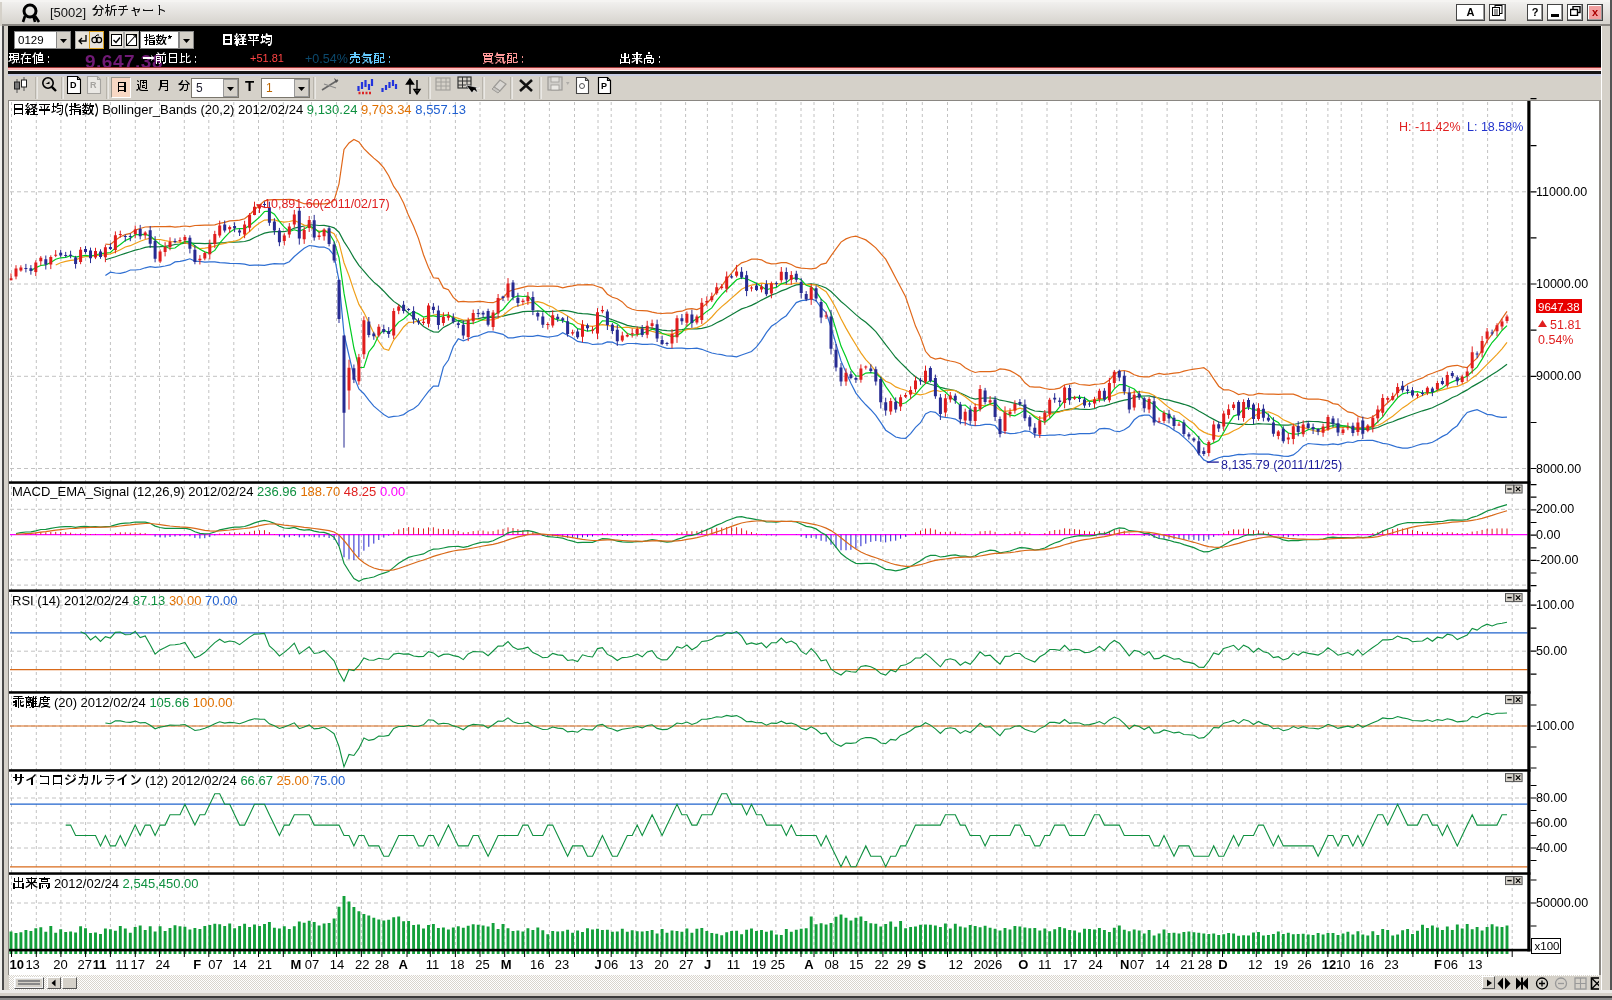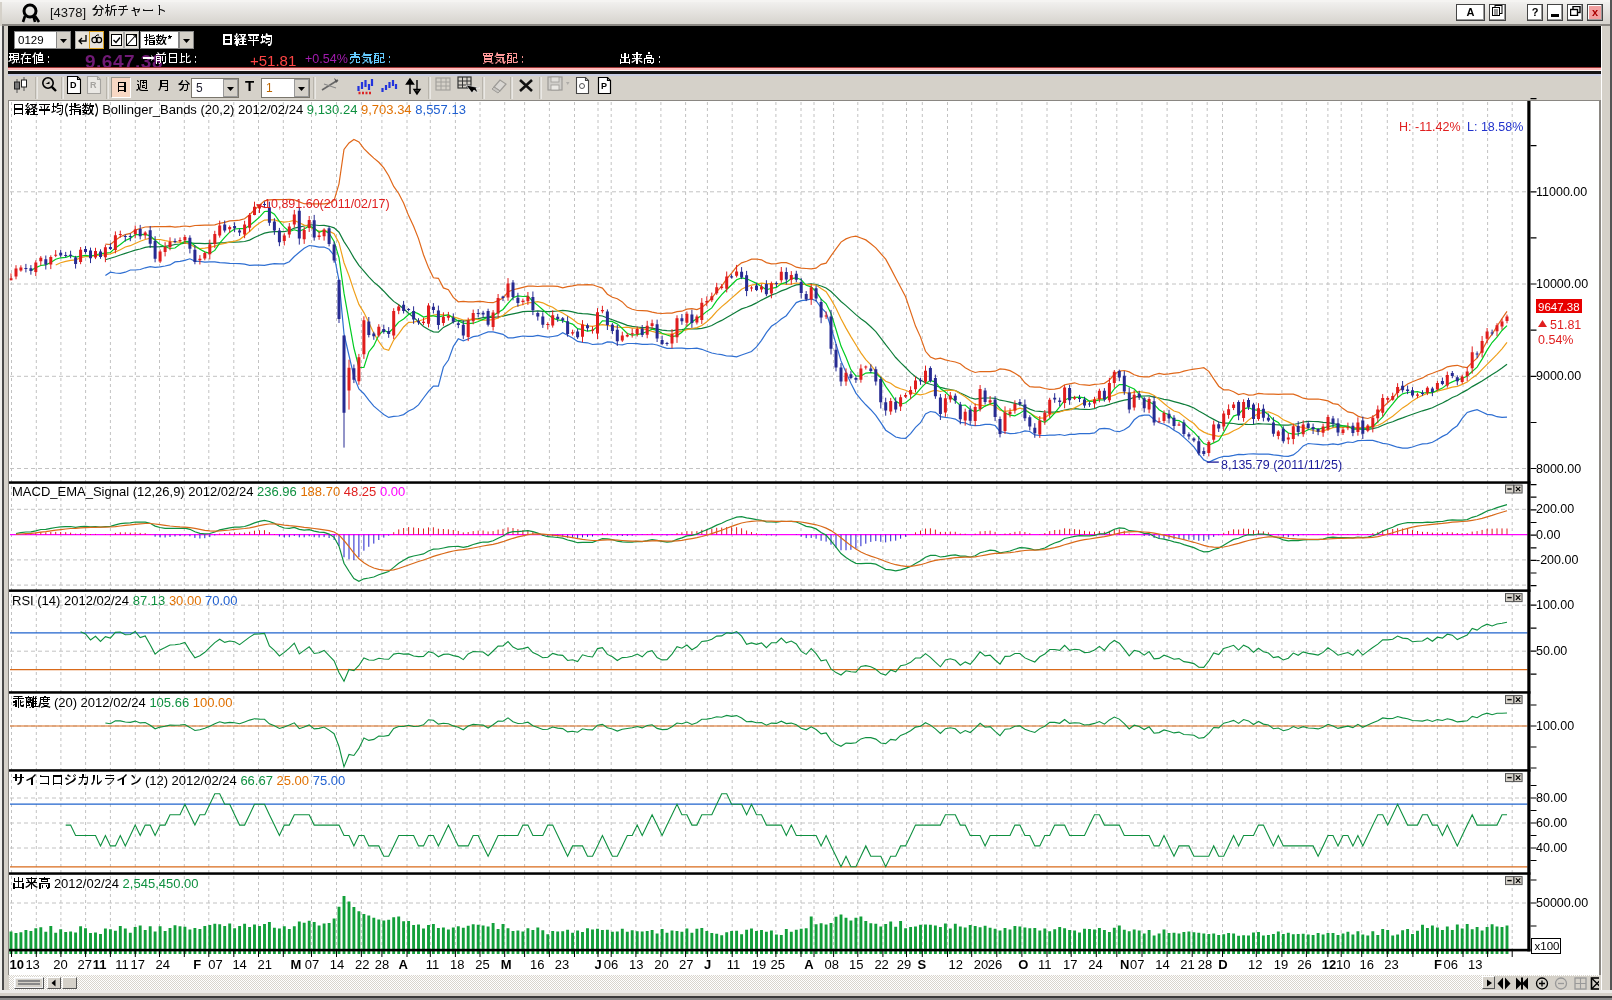--- a/index.html
+++ b/index.html
@@ -4,21 +4,21 @@
 html,body{width:1612px;height:1000px;overflow:hidden;background:#d5d1c9;font-family:"Liberation Sans",sans-serif}
 .abs{position:absolute}
 </style></head><body>
 <div class="abs" style="left:0;top:0;width:1612px;height:1000px;background:#d5d1c9"></div>
 <div class="abs" style="left:0;top:0;width:1612px;height:2px;background:#f5f4f2"></div>
 <div class="abs" style="left:2px;top:2px;width:1608px;height:22px;background:linear-gradient(#f1f0ee,#d6d3cd)"></div>
 <svg class="abs" style="left:20px;top:3px" width="22" height="20" viewBox="0 0 22 20">
     <circle cx="10" cy="8" r="6" fill="none" stroke="#000" stroke-width="3"></circle>
     <path d="M5 13 L3 19 M15 13 L19 19 M13 12 L15 19" stroke="#000" stroke-width="2.6" fill="none"></path>
   </svg>
-<div class="abs" style="left:50px;top:5px;font-size:13px;color:#111">[4378]</div>
+<div class="abs" style="left:50px;top:5px;font-size:13px;color:#111">[5002]</div>
 <div class="abs" style="left:92px;top:4px"><svg width="77" height="17" viewBox="0 0 77 17">
       <path d="M8 1 7 1C8 2 9 4 10 5H3C4 4 5 3 5 1L4 1C3 3 2 4 0 5C1 6 1 6 1 6C2 6 2 6 2 5V6H5C4 8 4 10 1 11C1 11 2 12 2 12C5 11 6 9 6 6H9C9 9 9 10 8 11C8 11 8 11 8 11C8 11 7 11 6 11C6 11 6 12 6 12C7 12 8 12 8 12C9 12 9 12 9 11C10 11 10 10 10 6L10 5C11 6 11 6 11 6C11 6 12 5 12 5C11 4 9 2 8 1ZM23 1C22 1 21 1 19 2L19 1V5C19 7 18 9 17 11C17 11 18 12 18 12C19 10 20 8 20 6H22V12H23V6H25V5H20V3C21 2 23 2 24 2ZM15 0V3H13V4H15C14 6 14 8 13 9C13 9 13 9 13 10C14 9 15 8 15 7V12H16V7C16 7 17 8 17 8L18 7C18 7 16 6 16 5V4H18V3H16V0ZM26 5V6C26 6 27 6 27 6H31C31 8 30 10 28 11L29 12C31 10 32 9 32 6H35C36 6 36 6 36 6V5C36 5 36 5 35 5H32V3C33 3 34 3 34 3C35 2 35 2 35 2L34 1C34 2 32 2 31 2C30 2 28 2 27 2L27 3C28 3 30 3 31 3V5H27C27 5 26 5 26 5ZM48 5 48 4C47 5 47 5 47 5C47 5 45 5 43 5L43 4C43 4 42 3 42 3L41 4C41 4 41 4 41 4L42 6L40 6C40 6 40 6 39 6L40 7L42 7C43 8 43 11 43 11C43 12 43 12 43 12L45 12C45 12 45 11 44 11C44 10 44 8 43 6L47 6C46 6 45 8 45 8L46 9C47 8 48 6 48 5ZM51 5V7C52 7 52 7 53 7C54 7 59 7 60 7C60 7 61 7 61 7V5C61 5 60 6 60 6C59 6 54 6 53 6C52 6 52 5 51 5ZM67 10C67 10 67 11 66 11H68C68 11 68 10 68 10V6C69 6 71 7 73 8L73 7C72 6 70 5 68 5V3C68 2 68 2 68 1H66C67 2 67 2 67 3C67 4 67 9 67 10Z" fill="#111"></path>
     </svg></div>
 <div class="abs" style="left:1456px;top:4px;width:29px;height:17px;background:#fff;border:1px solid #444;box-shadow:inset -1px -1px 0 #999,inset 1px 1px 0 #fff;text-align:center;font-size:11px;font-weight:bold;line-height:15px">A</div>
 <div class="abs" style="left:1489px;top:4px;width:17px;height:17px;background:#fff;border:1px solid #444;box-shadow:inset -1px -1px 0 #999,inset 1px 1px 0 #fff;text-align:center;font-size:11px;font-weight:bold;line-height:15px"><svg width="11" height="11" viewBox="0 0 11 11">
       <rect x="3" y="0.5" width="7" height="8" fill="#fff" stroke="#000"></rect>
       <rect x="0.5" y="2.5" width="7" height="8" fill="#fff" stroke="#000"></rect>
       <path d="M2 5h4M2 7h4M2 9h4" stroke="#000" stroke-width="0.8"></path>
     </svg></div>
 <div class="abs" style="left:1527px;top:4px;width:16px;height:17px;background:#fff;border:1px solid #444;box-shadow:inset -1px -1px 0 #999,inset 1px 1px 0 #fff;text-align:center;font-size:11px;font-weight:bold;line-height:15px">?</div>
@@ -61,22 +61,22 @@
 <div class="abs" style="left:221px;top:33px"><svg width="54" height="18" viewBox="0 0 54 18">
       <path d="M4 7H9V10H4ZM4 6V3H9V6ZM2 1V12H4V12H9V12H11V1ZM17 8C17 9 17 10 17 11L19 10C18 10 18 9 18 8ZM14 8C14 9 14 10 13 11C14 11 14 11 14 12C15 11 15 10 15 8ZM23 2C23 3 22 3 22 4C21 3 21 3 21 2ZM13 6 13 7 15 7V13H17V7L17 7C17 7 17 8 18 8L19 7C19 7 18 6 18 6C18 6 19 7 19 7C20 7 21 6 22 6C23 6 24 7 25 7C25 7 25 6 26 6C25 6 24 5 23 5C24 4 25 3 25 1L24 1L24 1H18V2H20L19 3C20 3 20 4 21 5C20 5 19 6 18 6C18 5 18 5 17 5L16 5C17 5 17 6 17 6L16 6C16 5 17 4 18 3L17 2C17 3 16 3 16 4C16 4 15 4 15 4C16 3 16 2 17 1L15 0C15 1 15 2 14 3L14 2L13 3C14 4 14 5 15 5L14 6ZM21 6V8H19V9H21V11H18V12H26V11H23V9H25V8H23V6ZM28 4C28 4 29 6 29 6L31 6C30 5 30 4 29 3ZM35 3C35 4 35 5 34 6L36 6C36 6 37 5 37 4ZM27 7V8H32V13H33V8H38V7H33V3H38V1H27V3H32V7ZM44 9 45 11C46 10 47 9 49 9L49 8C47 8 45 9 44 9ZM39 9 40 11C41 10 43 9 44 9L44 7L42 8V5H43L43 5C43 5 44 6 44 6L45 5V7H49V5H45C45 5 45 4 46 4H50C50 9 49 10 49 11C49 11 49 11 49 11C48 11 48 11 47 11C47 11 47 12 47 13C48 13 49 13 49 13C50 12 50 12 50 12C51 11 51 9 51 3C51 3 51 2 51 2H46C47 2 47 1 47 1L45 0C45 2 44 3 44 4V3H42V1H41V3H40V5H41V8C40 9 40 9 39 9Z" fill="#fff"></path>
     </svg></div>
 <div class="abs" style="left:8px;top:52px"><svg width="44" height="17" viewBox="0 0 44 17">
       <path d="M6 4H10V5H6ZM6 6H10V7H6ZM6 2H10V3H6ZM0 9 1 10C2 9 3 9 5 8L5 7L3 8V6H5V4H3V2H5V1H1V2H2V4H1V6H2V8C1 8 1 9 0 9ZM5 1V8H6C6 9 6 10 3 11C4 11 4 11 4 12C7 11 7 10 7 8H8V10C8 11 9 11 10 11C10 11 10 11 11 11C11 11 12 11 12 10C11 9 11 9 11 9C11 10 11 11 10 11C10 11 10 11 10 11C9 11 9 10 9 10V8H11V1ZM17 0C16 1 16 2 16 2H13V3H15C15 5 14 6 12 7C13 7 13 8 13 8C13 8 14 7 14 7V12H15V6C16 5 16 4 17 3H23V2H17C17 2 18 1 18 1ZM19 4V6H17V7H19V10H16V11H23V10H20V7H23V6H20V4ZM31 6H34V7H31ZM31 8H34V8H31ZM31 4H34V5H31ZM30 3V9H35V3H32L32 3H35V2H33L33 0L32 0L31 2H28V3H31L31 3ZM28 4V12H29V11H36V10H29V4ZM27 0C26 2 25 4 24 5C24 5 25 6 25 6C25 6 25 5 26 5V12H27V3C27 3 28 2 28 1ZM40 6C41 6 41 6 41 5C41 4 41 4 40 4C40 4 40 4 40 5C40 6 40 6 40 6ZM40 11C41 11 41 10 41 10C41 9 41 9 40 9C40 9 40 9 40 10C40 10 40 11 40 11Z" fill="#fff"></path>
     </svg></div>
 <div class="abs" style="left:85px;top:51px;color:#701a75;font-size:19px;font-weight:bold;letter-spacing:0.5px">9,647.38</div>
 <div class="abs" style="left:143px;top:52px"><svg width="56" height="17" viewBox="0 0 56 17">
       <path d="M9 5H0V7H9C9 7 8 8 8 8L8 9C9 8 10 7 12 6C10 5 9 4 8 3L8 4C8 4 9 5 9 5ZM19 4V9H20V4ZM22 4V10C22 10 21 10 21 10C21 10 20 10 20 10C20 11 20 11 20 12C21 12 22 12 22 11C23 11 23 11 23 10V4ZM21 0C20 1 20 2 19 2H16L17 2C16 2 16 1 15 0L14 1C15 1 15 2 15 2H13V3H23V2H21C21 2 21 1 22 1ZM17 7V8H14V7ZM17 6H14V5H17ZM13 4V12H14V9H17V10C17 10 17 11 17 11C16 11 16 11 15 11C15 11 16 11 16 12C16 12 17 12 17 11C18 11 18 11 18 10V4ZM27 6H33V10H27ZM27 5V2H33V5ZM26 1V11H27V11H33V11H34V1ZM36 10 37 11C38 11 40 11 42 10L42 9L39 10V5H42V4H39V1H38V10ZM43 1V9C43 11 43 11 44 11C44 11 46 11 46 11C47 11 48 11 48 9C47 9 47 8 47 8C47 10 46 10 46 10C46 10 45 10 44 10C44 10 44 10 44 9V6C45 5 46 5 47 4L46 3C46 4 45 4 44 5V1ZM52 6C53 6 53 6 53 5C53 4 53 4 52 4C52 4 52 4 52 5C52 6 52 6 52 6ZM52 11C53 11 53 10 53 10C53 9 53 9 52 9C52 9 52 9 52 10C52 10 52 11 52 11Z" fill="#fff"></path>
     </svg></div>
-<div class="abs" style="left:250px;top:52px;color:#ff4444;font-size:15px">+51.81</div>
-<div class="abs" style="left:305px;top:52px;color:#a21caf;font-size:12.5px">+0.54%</div>
+<div class="abs" style="left:250px;top:52px;color:#ff4444;font-size:11px">+51.81</div>
+<div class="abs" style="left:305px;top:52px;color:#0c4a6e;font-size:12.5px">+0.54%</div>
 <div class="abs" style="left:349px;top:52px"><svg width="44" height="17" viewBox="0 0 44 17">
       <path d="M1 5V8H2V6H10V8H11V5ZM7 7V10C7 11 7 11 8 11C9 11 10 11 10 11C11 11 11 11 11 9C11 9 11 9 10 9C10 10 10 10 10 10C10 10 9 10 8 10C8 10 8 10 8 10V7ZM4 7C4 9 3 10 0 11C1 11 1 11 1 12C4 11 5 9 5 7ZM5 0V2H1V3H5V4H2V5H10V4H7V3H11V2H7V0ZM15 3V4H22V3ZM15 0C14 2 14 4 12 5C13 5 13 5 13 5C14 5 15 4 15 3H23V2H16C16 1 16 1 16 1ZM14 5V6H20C20 9 21 12 22 12C23 12 23 11 24 9C23 9 23 9 23 9C23 10 23 10 23 10C22 10 22 8 22 5ZM14 7C15 8 15 8 16 9C15 10 14 10 13 11C13 11 13 11 14 12C15 11 16 10 17 9C18 10 18 11 19 11L20 10C19 10 19 9 18 9C18 8 19 7 19 7L18 6C18 7 17 7 17 8C16 8 15 7 15 7ZM31 1V2H34V5H31V10C31 11 31 11 32 11C32 11 34 11 34 11C35 11 36 11 36 9C35 9 35 9 35 8C35 10 34 10 34 10C34 10 33 10 32 10C32 10 32 10 32 10V6H34V7H35V1ZM26 9H29V10H26ZM26 8V7C26 7 26 7 26 7C27 7 27 6 27 5V4H28V6C28 7 28 7 28 7C28 7 29 7 29 7H29V8ZM25 1V2H26V3H25V12H26V11H29V11H30V3H28V2H30V1ZM27 3V2H28V3ZM26 7V4H26V5C26 6 26 6 26 7ZM28 4H29V6L29 6C29 6 29 6 29 6C29 6 28 6 28 6C28 6 28 6 28 6ZM40 6C41 6 41 6 41 5C41 4 41 4 40 4C40 4 40 4 40 5C40 6 40 6 40 6ZM40 11C41 11 41 10 41 10C41 9 41 9 40 9C40 9 40 9 40 10C40 10 40 11 40 11Z" fill="#6cf"></path>
     </svg></div>
 <div class="abs" style="left:482px;top:52px"><svg width="44" height="17" viewBox="0 0 44 17">
       <path d="M8 2H10V3H8ZM5 2H7V3H5ZM2 2H4V3H2ZM1 1V4H11V1ZM3 7H9V7H3ZM3 8H9V9H3ZM3 5H9V6H3ZM2 4V10H10V4ZM7 10C8 11 10 11 10 12L12 11C11 11 9 10 8 10ZM4 10C3 10 2 11 1 11C1 11 1 11 1 12C3 11 4 11 5 10ZM15 3V4H22V3ZM15 0C14 2 14 4 12 5C13 5 13 5 13 5C14 5 15 4 15 3H23V2H16C16 1 16 1 16 1ZM14 5V6H20C20 9 21 12 22 12C23 12 23 11 24 9C23 9 23 9 23 9C23 10 23 10 23 10C22 10 22 8 22 5ZM14 7C15 8 15 8 16 9C15 10 14 10 13 11C13 11 13 11 14 12C15 11 16 10 17 9C18 10 18 11 19 11L20 10C19 10 19 9 18 9C18 8 19 7 19 7L18 6C18 7 17 7 17 8C16 8 15 7 15 7ZM31 1V2H34V5H31V10C31 11 31 11 32 11C32 11 34 11 34 11C35 11 36 11 36 9C35 9 35 9 35 8C35 10 34 10 34 10C34 10 33 10 32 10C32 10 32 10 32 10V6H34V7H35V1ZM26 9H29V10H26ZM26 8V7C26 7 26 7 26 7C27 7 27 6 27 5V4H28V6C28 7 28 7 28 7C28 7 29 7 29 7H29V8ZM25 1V2H26V3H25V12H26V11H29V11H30V3H28V2H30V1ZM27 3V2H28V3ZM26 7V4H26V5C26 6 26 6 26 7ZM28 4H29V6L29 6C29 6 29 6 29 6C29 6 28 6 28 6C28 6 28 6 28 6ZM40 6C41 6 41 6 41 5C41 4 41 4 40 4C40 4 40 4 40 5C40 6 40 6 40 6ZM40 11C41 11 41 10 41 10C41 9 41 9 40 9C40 9 40 9 40 10C40 10 40 11 40 11Z" fill="#f99"></path>
     </svg></div>
 <div class="abs" style="left:619px;top:52px"><svg width="44" height="17" viewBox="0 0 44 17">
       <path d="M2 2V6H5V10H2V7H1V12H2V11H10V12H11V7H10V10H7V6H10V2H9V5H7V1H5V5H3V2ZM21 3C21 4 20 5 20 5L21 6C21 5 22 4 22 3ZM14 3C15 4 15 5 15 6L16 5C16 5 16 4 15 3ZM17 0V2H13V3H17V6H13V7H17C16 8 14 9 12 10C13 10 13 11 13 11C15 10 16 9 17 8V12H19V7C20 9 21 10 23 11C23 11 23 10 24 10C22 9 20 8 19 7H23V6H19V3H23V2H19V0ZM28 4H32V5H28ZM27 3V6H33V3ZM29 0V2H25V2H35V2H31V0ZM28 8V11H29V11H32C32 11 32 11 32 12C33 12 34 12 34 11C35 11 35 11 35 10V6H25V12H26V7H34V10C34 10 34 10 33 10C33 11 33 11 32 10V8ZM29 9H31V10H29ZM40 6C41 6 41 6 41 5C41 4 41 4 40 4C40 4 40 4 40 5C40 6 40 6 40 6ZM40 11C41 11 41 10 41 10C41 9 41 9 40 9C40 9 40 9 40 10C40 10 40 11 40 11Z" fill="#fff"></path>
     </svg></div>
 <div class="abs" style="left:7px;top:67px;width:1594px;height:1px;background:#993333"></div>

